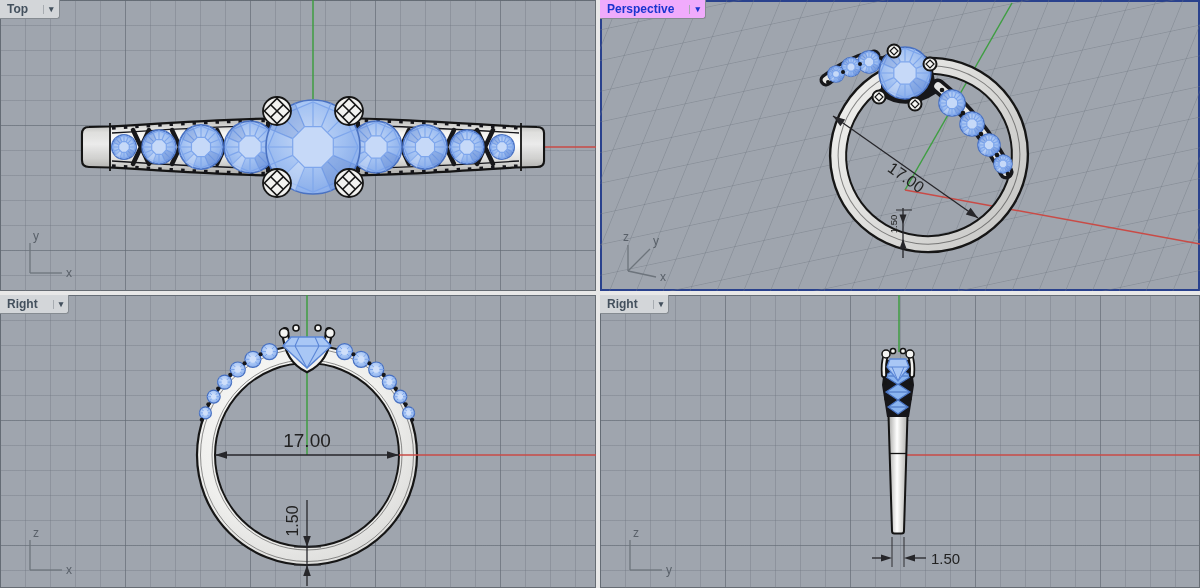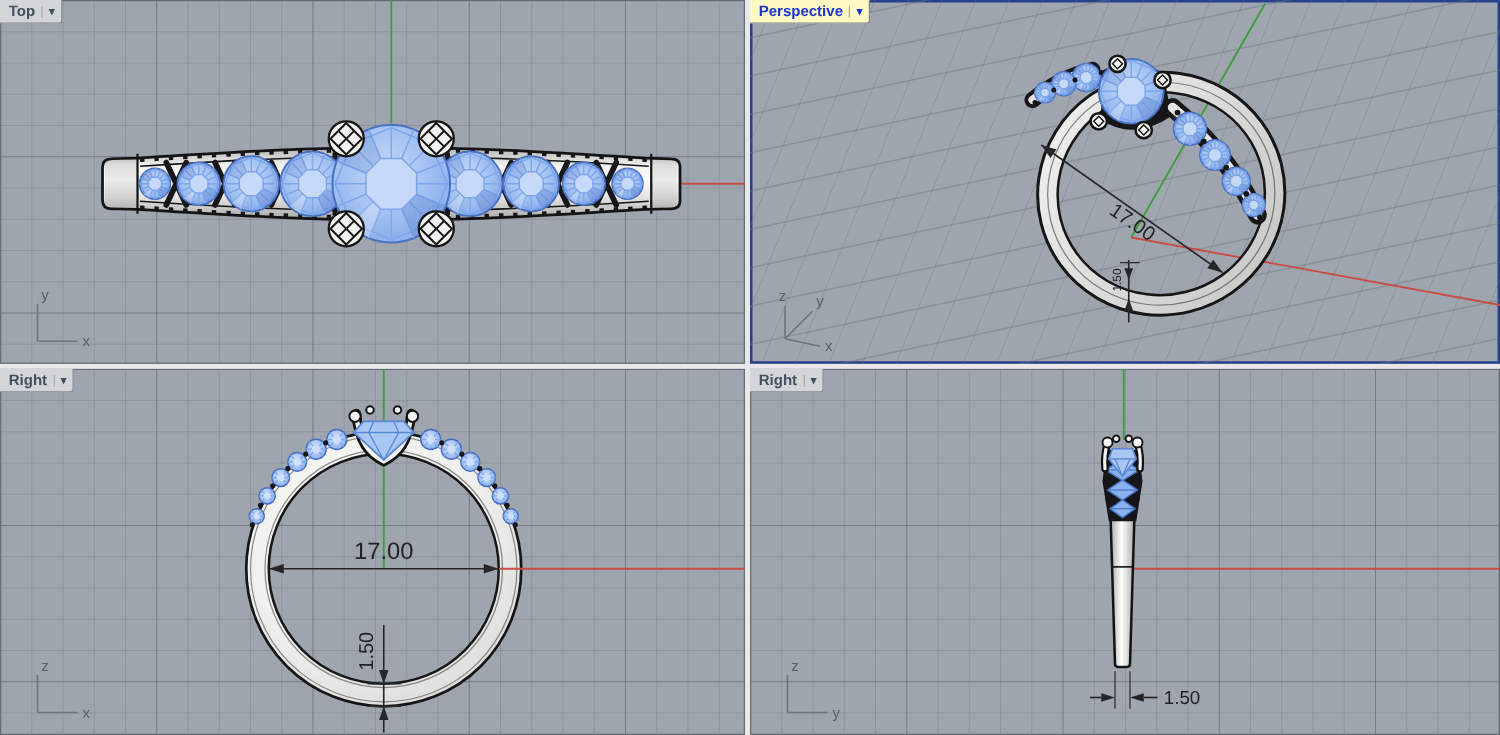--- a/index.html
+++ b/index.html
@@ -18,26 +18,26 @@
       linear-gradient(90deg, rgba(96,104,114,.50) 1px, transparent 1px),
       linear-gradient(rgba(112,119,129,.38) 1px, transparent 1px),
       linear-gradient(90deg, rgba(112,119,129,.38) 1px, transparent 1px);
     background-size:125px 125px,125px 125px,25px 25px,25px 25px;}
   .persp-grid{position:absolute;left:-45%;top:-70%;width:230%;height:280%;
     background-image:
       linear-gradient(rgba(112,119,129,.40) 1px, transparent 1px),
       linear-gradient(90deg, rgba(112,119,129,.40) 1px, transparent 1px);
     background-size:30px 30px;
     transform:rotate(-12deg) skewX(-34deg);}
-  .vp-tab{position:absolute;top:0;left:0;z-index:6;display:flex;align-items:center;gap:5px;
+  .vp-tab{position:absolute;top:0;left:0;z-index:6;display:flex;align-items:center;gap:15px;
     height:19px;padding:0 5px 0 7px;background:#d3d6d9;color:var(--tab-text);
     border-right:1px solid #858b91;border-bottom:1px solid #858b91;border-bottom-right-radius:3px;
     font-size:12px;font-weight:bold;cursor:pointer}
   .vp-tab-arrow{border-left:1px solid #a7acb1;padding-left:5px;font-size:9px;line-height:1;color:var(--tab-text)}
-  .vp.active .vp-tab{background:#fef9c3;color:var(--active-tab-text)}
+  .vp.active .vp-tab{background:#f0abfc;color:var(--active-tab-text)}
   .vp.active .vp-tab-arrow{color:var(--active-tab-text)}
   svg.canvas{position:absolute;inset:0;z-index:2}
   .gizmo{position:absolute;left:10px;bottom:6px;z-index:4}
   .gizmo line{stroke:#6d747c;stroke-width:1.3}
   .gizmo text{fill:#596069;font-size:12px;font-family:"Liberation Sans",sans-serif}
   .axis-x{stroke:var(--axis-x);stroke-width:1.5;fill:none}
   .axis-y{stroke:var(--axis-y);stroke-width:1.5;fill:none}
   .dim{fill:var(--dimension-text);font-family:"Liberation Sans",sans-serif}
   .dimline{stroke:#26262a;stroke-width:1.3;fill:none}
   .dimtick{stroke:#2e2e32;stroke-width:1;fill:none}

